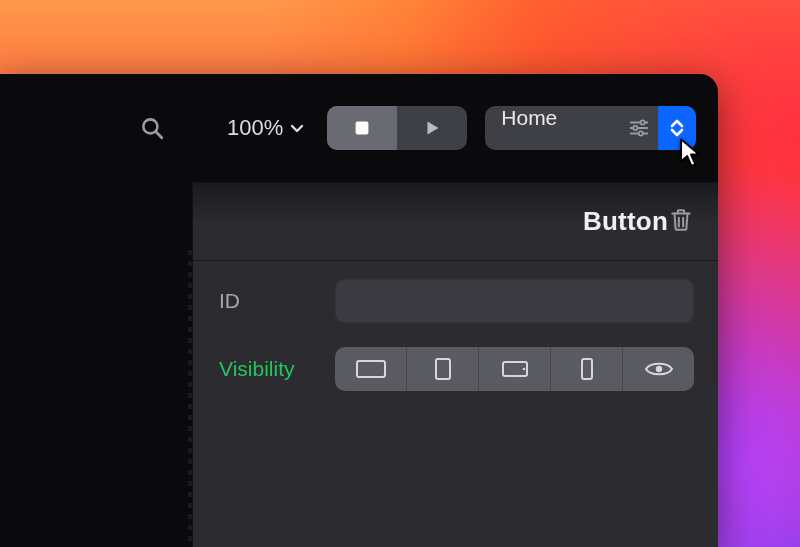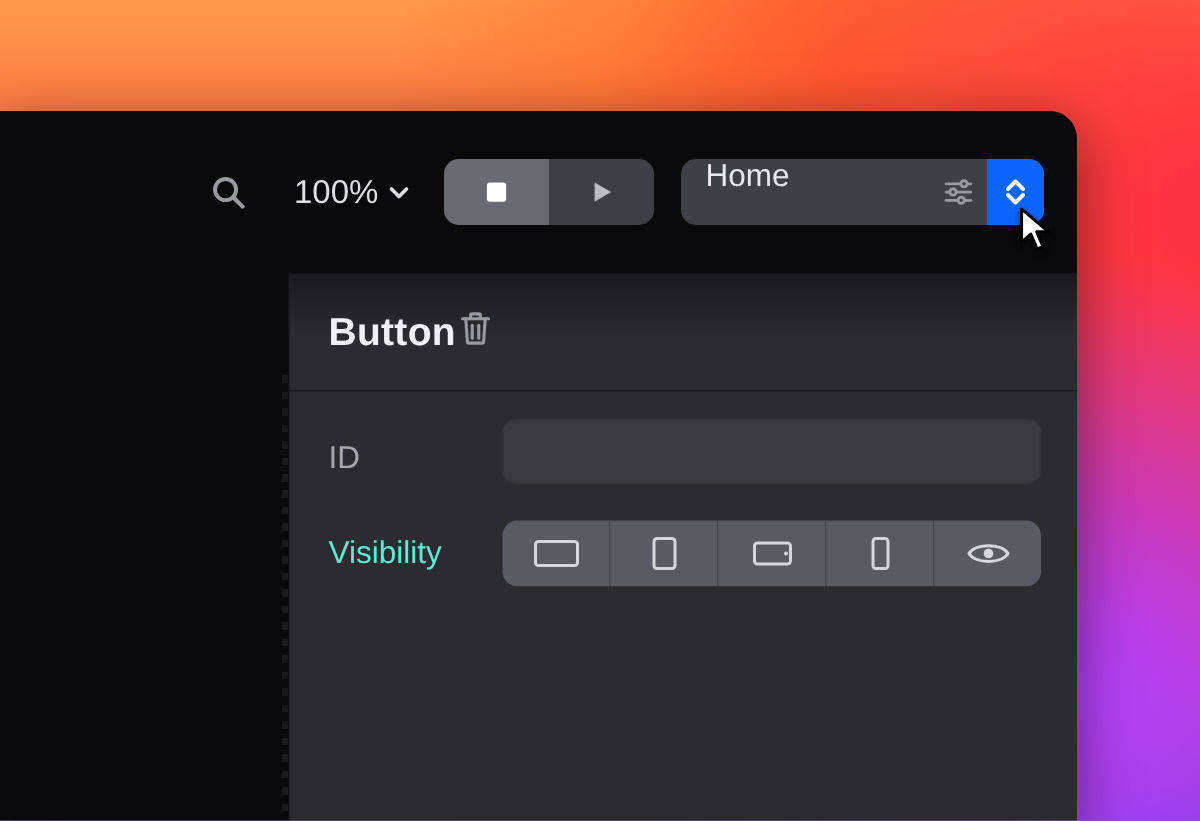--- a/index.html
+++ b/index.html
@@ -29,21 +29,21 @@
   }
 
   .toolbar {
     height:108px; display:flex; align-items:center; gap:18px;
     padding:0 22px 0 130px; color:#e6e6ea;
   }
   .tool-icon-btn { width:44px; display:flex; justify-content:center; align-items:center; color:#9a9aa2; }
   .tool-icon-btn svg { width:26px; height:26px; }
 
   .zoom {
-    display:flex; align-items:center; gap:6px; font-size:22px; color:#dedee2; padding:0 4px;
+    display:flex; align-items:center; gap:6px; font-size:22px; color:#dedee2; padding:0 4px;margin-left:31px;
   }
   .zoom svg.chev { width:16px; height:16px; }
 
   .segmented {
     width:140px; height:44px; background:#3f3f46; border-radius:10px; display:flex; overflow:hidden;
   }
   .seg {
     flex:1; display:flex; align-items:center; justify-content:center;
   }
   .seg.sel { background:#6a6a72; }
@@ -74,39 +74,39 @@
     background:#2c2c30; border-left:1px solid #121214; border-top:1px solid #121214;
     color:#d7d7dc;
     display:flex; flex-direction:column;
   }
   .panel-scroll-shadow {
     position:absolute; left:0; right:0; top:0; height:42px;
     background:linear-gradient(#1b1b1f, rgba(27,27,31,0));
     pointer-events:none;
   }
   .panel-header {
-    display:flex; align-items:center; justify-content:flex-start;
+    display:flex; align-items:center; justify-content:flex-end;
     height:78px; padding:0 24px 0 26px;
     border-bottom:1px solid #1a1a1e;
     position:relative; z-index:1;
   }
   .panel-title { font-size:26px; font-weight:700; color:#f0f0f4; letter-spacing:.2px; }
   .trash { color:#9a9aa2; }
   .trash svg { width:26px; height:26px; }
 
   .panel-body { padding:18px 24px 0 26px; overflow:hidden; position:relative; z-index:1; }
-  .row { display:flex; align-items:center; margin-bottom:24px; }
+  .row { display:flex; align-items:flex-start; margin-bottom:24px; }
   .row .label { width:116px; font-size:21px; color:#a6a6ae; padding-top:10px; }
   .input {
     flex:1; height:44px; background:#3a3a40; border:1px solid #333339; border-radius:9px;
   }
   .textarea { height:110px; }
 
   .vis-row { display:flex; align-items:center; margin-top:12px; }
-  .vis-row .label { width:116px; font-size:21px; color:#5eead4; }
+  .vis-row .label { width:116px; font-size:21px; color:#22c55e; }
   .vis-seg {
     flex:1; height:44px; background:#5a5a62; border-radius:10px; display:flex; overflow:hidden;
   }
   .vis-seg .dev {
     flex:1; display:flex; align-items:center; justify-content:center; color:#d6d6dc;
   }
   .vis-seg .dev + .dev { border-left:1px solid rgba(0,0,0,.22); }
 
   
   .sidebar {

